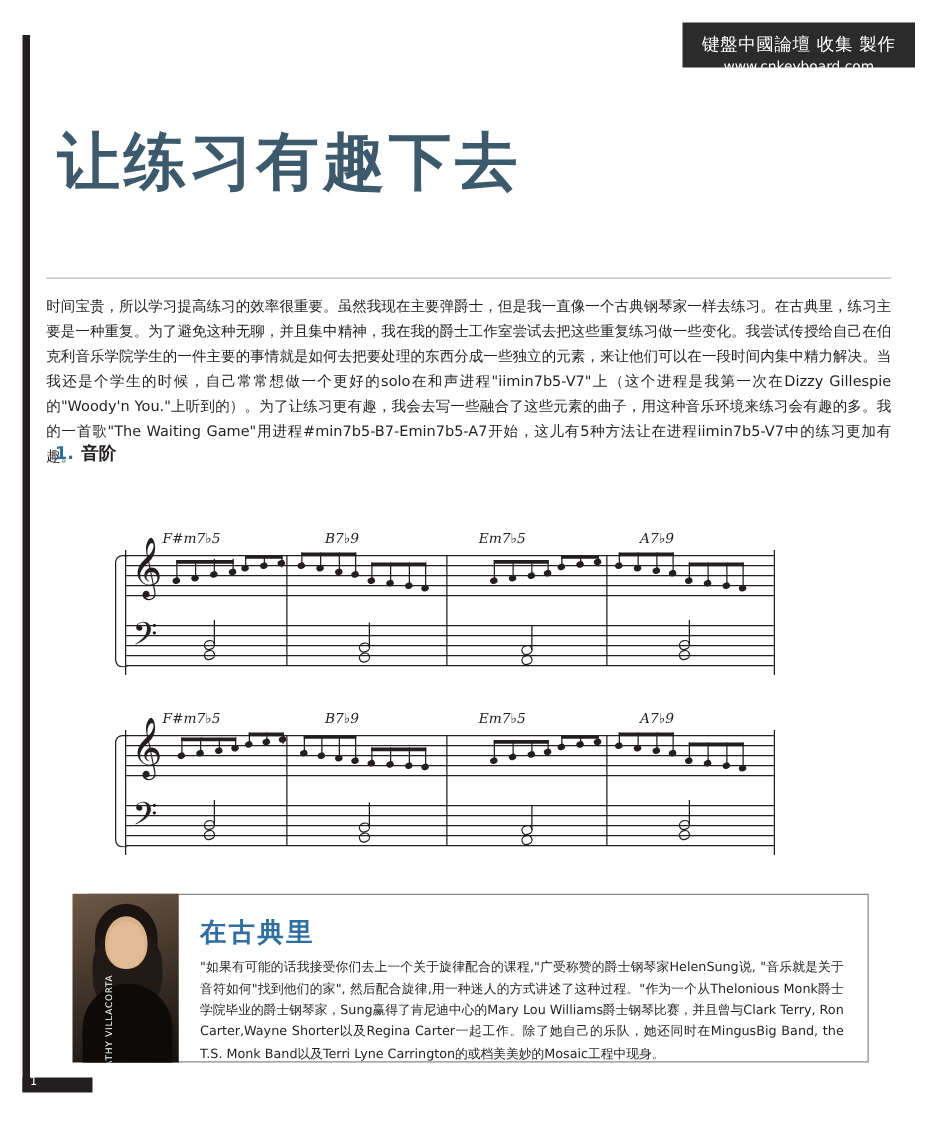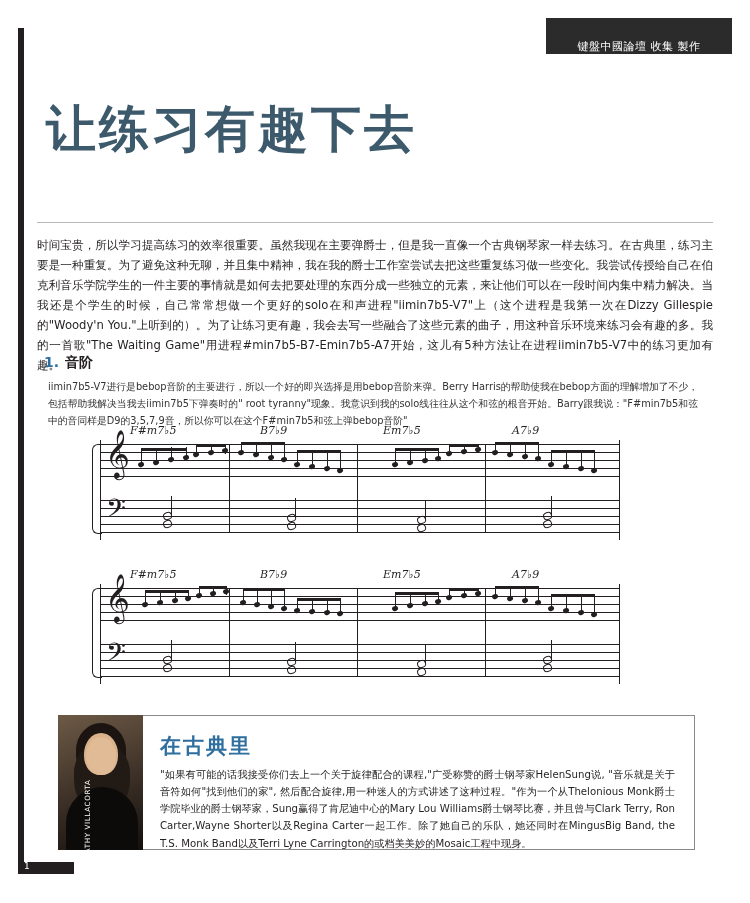--- a/index.html
+++ b/index.html
@@ -37,24 +37,24 @@
     width: 186px;
     height: 36px;
     background: #2b2b2b;
     color: #ffffff;
     text-align: center;
     line-height: 1.25;
     padding-top: 2px;
     box-sizing: border-box;
   }
   .watermark .wm1 {
-    font-size: 11px;
+    font-size: 14px;
     letter-spacing: 0.5px;
     display: block;
-    margin-top: 20px;
+    margin-top: 8px;
   }
   .watermark .wm2 {
     font-size: 11px;
     display: block;
     margin-top: 1px;
   }
   
   .flag {
     position: absolute;
     left: 35px;
@@ -376,21 +376,20 @@
 
 
   <div class="rule"></div>
 
   <div class="body-text">时间宝贵，所以学习提高练习的效率很重要。虽然我现在主要弹爵士，但是我一直像一个古典钢琴家一样去练习。在古典里，练习主要是一种重复。为了避免这种无聊，并且集中精神，我在我的爵士工作室尝试去把这些重复练习做一些变化。我尝试传授给自己在伯克利音乐学院学生的一件主要的事情就是如何去把要处理的东西分成一些独立的元素，来让他们可以在一段时间内集中精力解决。当我还是个学生的时候，自己常常想做一个更好的solo在和声进程"iimin7b5-V7"上（这个进程是我第一次在Dizzy Gillespie的"Woody'n You."上听到的）。为了让练习更有趣，我会去写一些融合了这些元素的曲子，用这种音乐环境来练习会有趣的多。我的一首歌"The Waiting Game"用进程#min7b5-B7-Emin7b5-A7开始，这儿有5种方法让在进程iimin7b5-V7中的练习更加有趣。</div>
 
   <div class="section-head">
     <span class="num">1.</span><span>音阶</span>
   </div>
 
-  <div class="section-body">iimin7b5-V7进行是bebop音阶的主要进行，所以一个好的即兴选择是用bebop音阶来弹。Berry Harris的帮助使我在bebop方面的理解增加了不少，包括帮助我解决当我去iimin7b5下弹奏时的" root tyranny"现象。我意识到我的solo线往往从这个和弦的根音开始。Barry跟我说："F#min7b5和弦中的音同样是D9的3,5,7,9音，所以你可以在这个F#min7b5和弦上弹bebop音阶"</div>
 
   <div class="score">
 
     <div class="score-system">
       <div class="chord-row">
         <div class="chord" style="left:30px;">F#m7♭5</div>
         <div class="chord" style="left:160px;">B7♭9</div>
         <div class="chord" style="left:283px;">Em7♭5</div>
         <div class="chord" style="left:412px;">A7♭9</div>
       </div>

